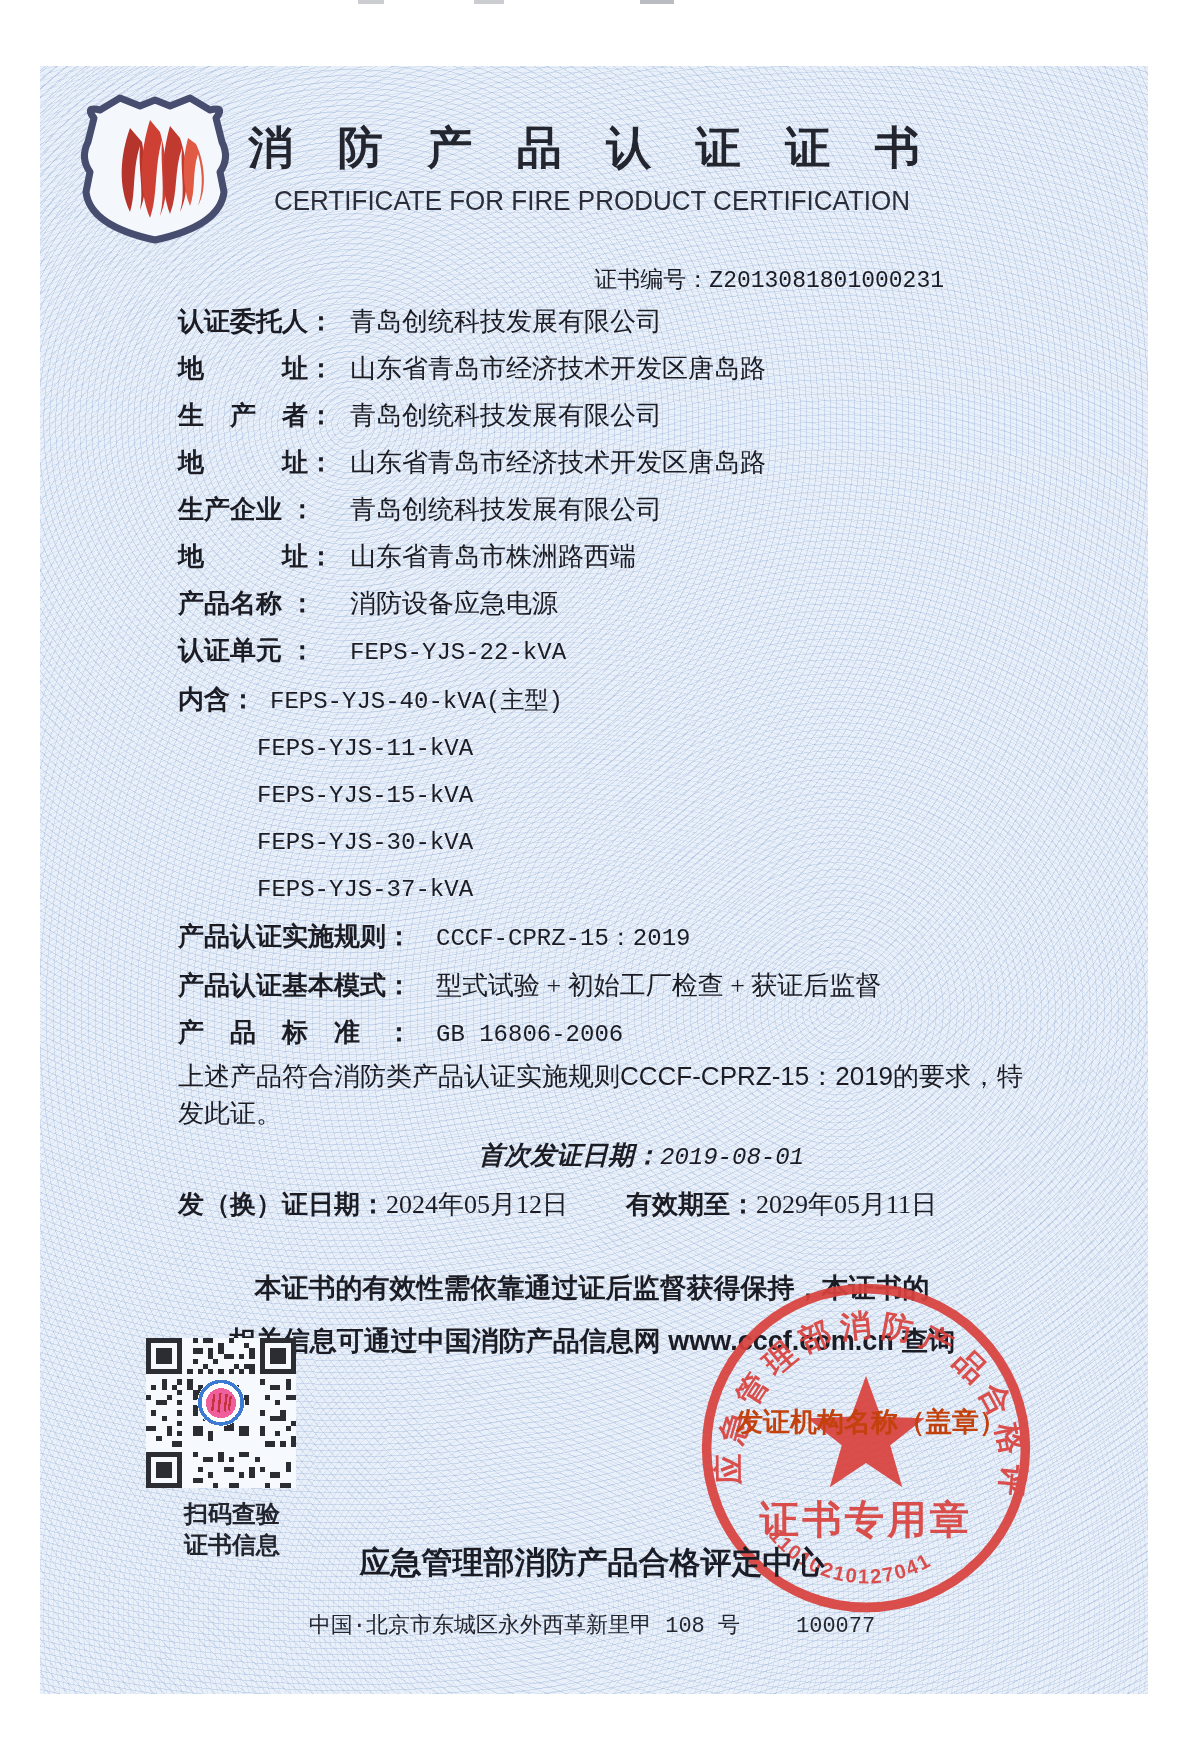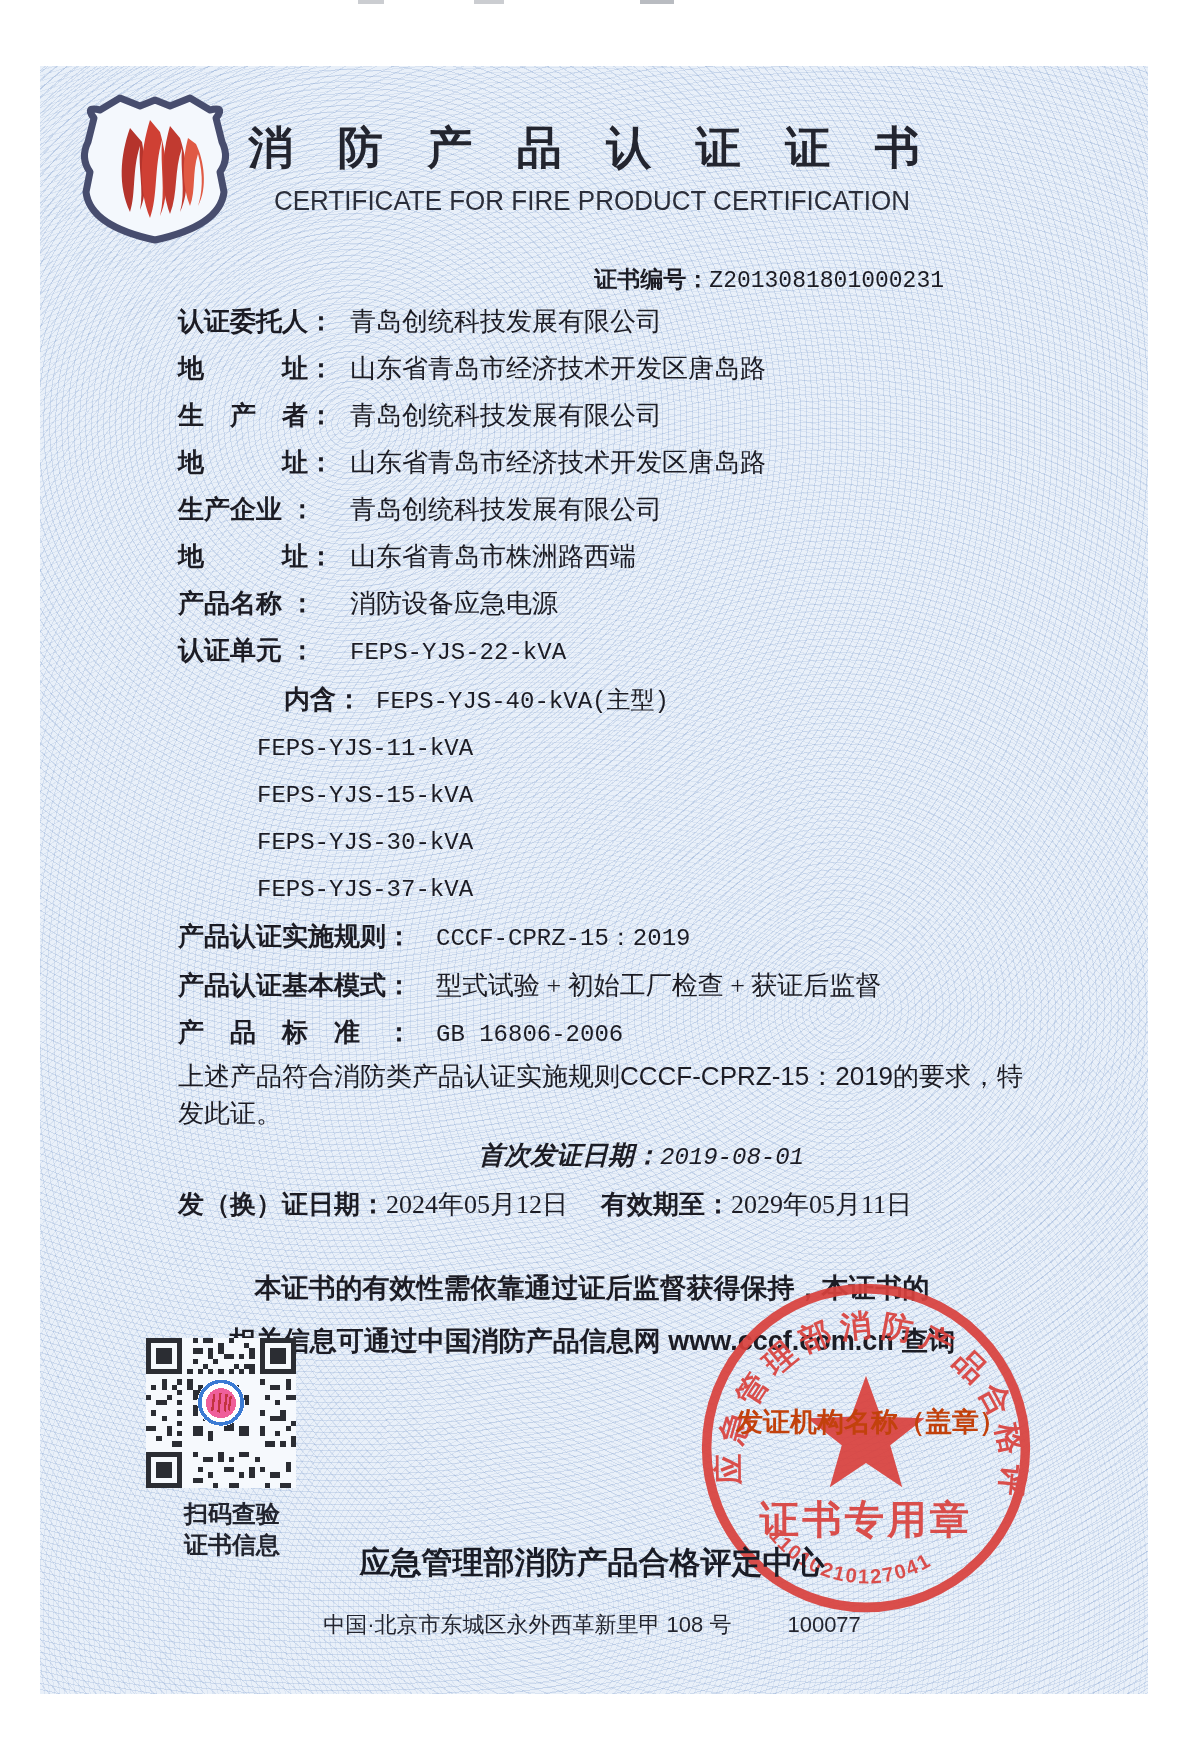--- a/index.html
+++ b/index.html
@@ -13,42 +13,42 @@
       repeating-radial-gradient(circle at 72% 58%, rgba(104,140,196,.18) 0 1px, transparent 1px 7px),
       repeating-radial-gradient(circle at 45% 95%, rgba(104,140,196,.12) 0 1px, transparent 1px 5px);
   }
   .layer{position:absolute;z-index:2;}
   .logo{left:70px;top:90px;width:170px;height:155px;}
   .title-cn{left:0;top:118px;width:100%;text-align:center;font-size:45px;font-weight:700;
             letter-spacing:16px;color:#23252f;}
   .title-en{left:0;top:186px;width:100%;text-align:center;font-size:26px;letter-spacing:0px;
             color:#2b2e3a;transform:scaleY(1.05);}
   .cert-no{right:240px;top:264px;font-size:23px;}
-  .cert-no .lbl{font-weight:700;}
+  .cert-no .lbl{font-weight:400;}
   .mono{font-family:"Liberation Mono","DejaVu Sans Mono",monospace;}
   .body{left:178px;top:298px;width:846px;font-size:26px;line-height:47px;}
   .row{display:flex;align-items:baseline;white-space:nowrap;}
   .row .lbl{font-weight:700;min-width:172px;flex:none;}
   .row .lbl.wide{min-width:258px;}
   .row .val{font-family:"Liberation Serif","DejaVu Serif",serif;}
   .row .val.code{font-family:"Liberation Mono","DejaVu Sans Mono",monospace;font-size:24px;}
-  .models-head .lbl{min-width:0;margin-left:106px;margin-right:14px;}
+  .models-head .lbl{min-width:0;margin-right:14px;}
   .model-row{margin-left:79px;}
   .statement{font-weight:400;white-space:normal;line-height:37px;}
   .first-issue{margin-left:300px;font-style:italic;}
-  .gap-left{margin-left:33px;}
+  .gap-left{margin-left:58px;}
   .notice{left:0;top:1262px;width:100%;text-align:center;font-size:27px;line-height:53px;font-weight:600;}
   .qr-block{left:146px;top:1338px;width:160px;}
   .qr-block svg{display:block;}
   .qr-caption{margin-top:10px;margin-left:38px;font-size:24px;line-height:31px;font-weight:600;color:#22242e;}
   .seal{left:696px;top:1278px;width:340px;height:340px;opacity:.92;}
   .issuer-line{left:736px;top:1404px;font-size:27px;font-weight:700;color:#c2410c;z-index:3;}
   .footer-org{left:0;top:1542px;width:100%;text-align:center;font-size:31px;font-weight:700;color:#1a1c26;}
   .footer-addr{left:0;top:1610px;width:100%;text-align:center;font-size:22px;color:#23252f;
-               font-family:Liberation Sans, sans-serif;}
+               font-family:Liberation Mono, monospace;}
   .footer-addr .post{margin-left:56px;}
   .footer-url{left:0;top:1650px;width:100%;text-align:center;font-size:22px;color:#23252f;
               font-family:"Liberation Serif","DejaVu Serif",serif;}
 </style>
 </head>
 <body>
 
 <div class="page">
 
   <div class="scan-mark" style="left:358px;width:26px;"></div>

